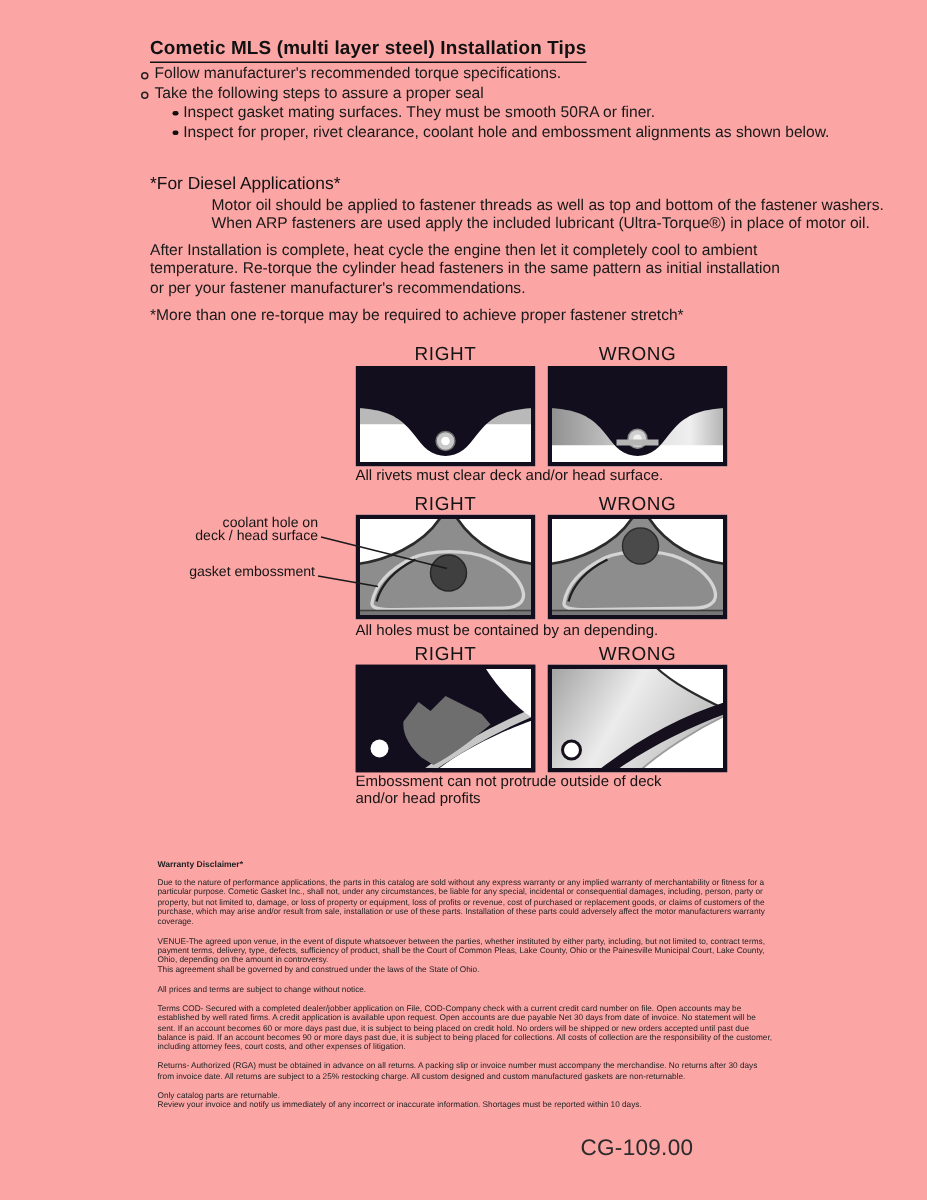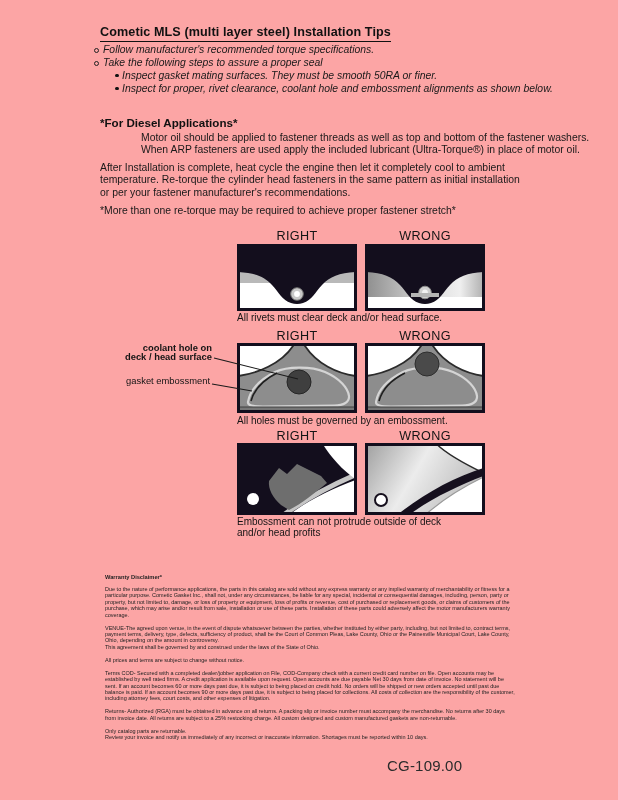--- a/index.html
+++ b/index.html
@@ -9,26 +9,26 @@
   }
   .abs{position:absolute;}
   .pre{white-space:pre-line;}
   
   .doc-title{
     left:100px;top:25px;font-size:12.6px;font-weight:bold;color:#111;
     border-bottom:1.6px solid #111;padding-bottom:2px;letter-spacing:.1px;
   }
   
   .tips{left:94px;top:44px;margin:0;padding:0;list-style:none;}
-  .tips li{display:flex;align-items:flex-start;height:13px;font-size:10.4px;color:#191919;font-style:italic;}
+  .tips li{display:flex;align-items:flex-start;height:13px;font-size:10.4px;color:#191919;}
   .tips li.sub{margin-left:21px;}
   .ob{flex:0 0 auto;width:3px;height:3px;border:1px solid #222;border-radius:50%;margin:3.5px 4px 0 0;}
   .fb{flex:0 0 auto;width:3.6px;height:3.6px;background:#111;border-radius:50%;margin:3.8px 3.5px 0 0;}
   
-  .diesel-heading{left:100px;top:116px;font-size:11.6px;font-weight:bold;color:#111;text-align:center;}
+  .diesel-heading{left:100px;top:116px;font-size:11.6px;font-weight:normal;color:#111;text-align:center;}
   .bodytext{font-size:10.4px;line-height:12.4px;color:#191919;}
   .p1{left:100px;top:132px;width:450px;margin-left:41px;}
   .p2{left:100px;top:162px;width:450px;}
   .p3{left:100px;top:205px;width:450px;}
   
   .dg-label{width:120px;text-align:center;font-size:12.6px;letter-spacing:.4px;color:#141414;}
   .dg-caption{font-size:10px;line-height:10.8px;color:#141414;}
   .panel{display:block;}
   
   .side-label{font-size:9.4px;line-height:8.8px;color:#141414;text-align:right;}
@@ -104,21 +104,21 @@
     <circle cx="60" cy="48.5" r="2.9" fill="#f2f2f2"></circle>
     <rect x="46" y="49" width="28" height="4" fill="#b5b5b5"></rect>
     <rect x="1.5" y="1.5" width="117" height="64" fill="none" stroke="#130e1d" stroke-width="3"></rect>
   </svg>
 
   <div class="abs dg-caption" style="left:237px;top:313px;">All rivets must clear deck and/or head surface.</div>
 
   <div class="abs dg-label" style="left:237px;top:329px;">RIGHT</div>
   <div class="abs dg-label" style="left:365px;top:329px;">WRONG</div>
 
-  <div class="abs side-label pre" style="right:406px;top:344px;width:110px;font-weight:bold;">coolant hole on
+  <div class="abs side-label pre" style="right:406px;top:344px;width:110px;">coolant hole on
 deck / head surface</div>
   <div class="abs side-label" style="right:408px;top:377px;width:110px;">gasket embossment</div>
 
   <svg class="abs panel" style="left:237px;top:343px;" width="120" height="70" viewBox="0 0 120 70">
     <rect x="0" y="0" width="120" height="70" fill="#ffffff"></rect>
     <path d="M1.5,68.5 V33 C20,30.5 44,21 56,3 L57,1.5 H67 L68,3 C80,21 100,30.5 118.5,33 V68.5 Z" fill="#8d8d8d" stroke="#2b2b2b" stroke-width="1.8"></path>
     <path d="M11,59 C13,47 22,37 38,29 C50,23.5 74,23 88,29 C103,35.5 111,45 112,53 C112.5,59 107,62.5 97,62.5 L26,63.5 C16,63.5 10.5,62.5 11,59 Z" fill="none" stroke="#d4d4d4" stroke-width="2.2"></path>
     <path d="M14,58 C17,47 26,37 40,30" stroke="#1f1f1f" stroke-width="1.6" fill="none"></path>
     <circle cx="62" cy="39" r="12" fill="#3f3f3f" stroke="#262626" stroke-width="1"></circle>
     <rect x="1.5" y="64" width="117" height="4.5" fill="#767676"></rect>
@@ -135,21 +135,21 @@
     <rect x="1.5" y="64" width="117" height="4.5" fill="#767676"></rect>
     <line x1="1.5" y1="64" x2="118.5" y2="64" stroke="#3f3f3f" stroke-width="1"></line>
     <rect x="1.5" y="1.5" width="117" height="67" fill="none" stroke="#130e1d" stroke-width="3"></rect>
   </svg>
 
   <svg class="abs leader" style="left:110px;top:340px;" width="200" height="62" viewBox="0 0 200 62">
     <line x1="104" y1="18" x2="188" y2="39" stroke="#1a1a1a" stroke-width="1.1"></line>
     <line x1="102" y1="44" x2="142" y2="51" stroke="#1a1a1a" stroke-width="1.1"></line>
   </svg>
 
-  <div class="abs dg-caption" style="left:237px;top:416px;">All holes must be governed by an embossment.</div>
+  <div class="abs dg-caption" style="left:237px;top:416px;">All holes must be contained by an depending.</div>
 
   <div class="abs dg-label" style="left:237px;top:429px;">RIGHT</div>
   <div class="abs dg-label" style="left:365px;top:429px;">WRONG</div>
 
   <svg class="abs panel" style="left:237px;top:443px;" width="120" height="72" viewBox="0 0 120 72">
     <rect x="0" y="0" width="120" height="72" fill="#130e1d"></rect>
     <path d="M48,71 C70,55 95,42 118,32" stroke="#c6c6c6" stroke-width="5" fill="none"></path>
     <path d="M86,1.5 H118.5 V36 C105,27 94,14 86,1.5 Z" fill="#ffffff"></path>
     <path d="M54,70.5 H118.5 V37 C96,45 70,58 54,70.5 Z" fill="#ffffff"></path>
     <path d="M32,38 L42,25 L50,31 L60,21 L72,27 L84,33 L90,40 C78,50 64,61 52,67 L44,62 C36,55 31,46 32,38 Z" fill="#6e6e6e"></path>

